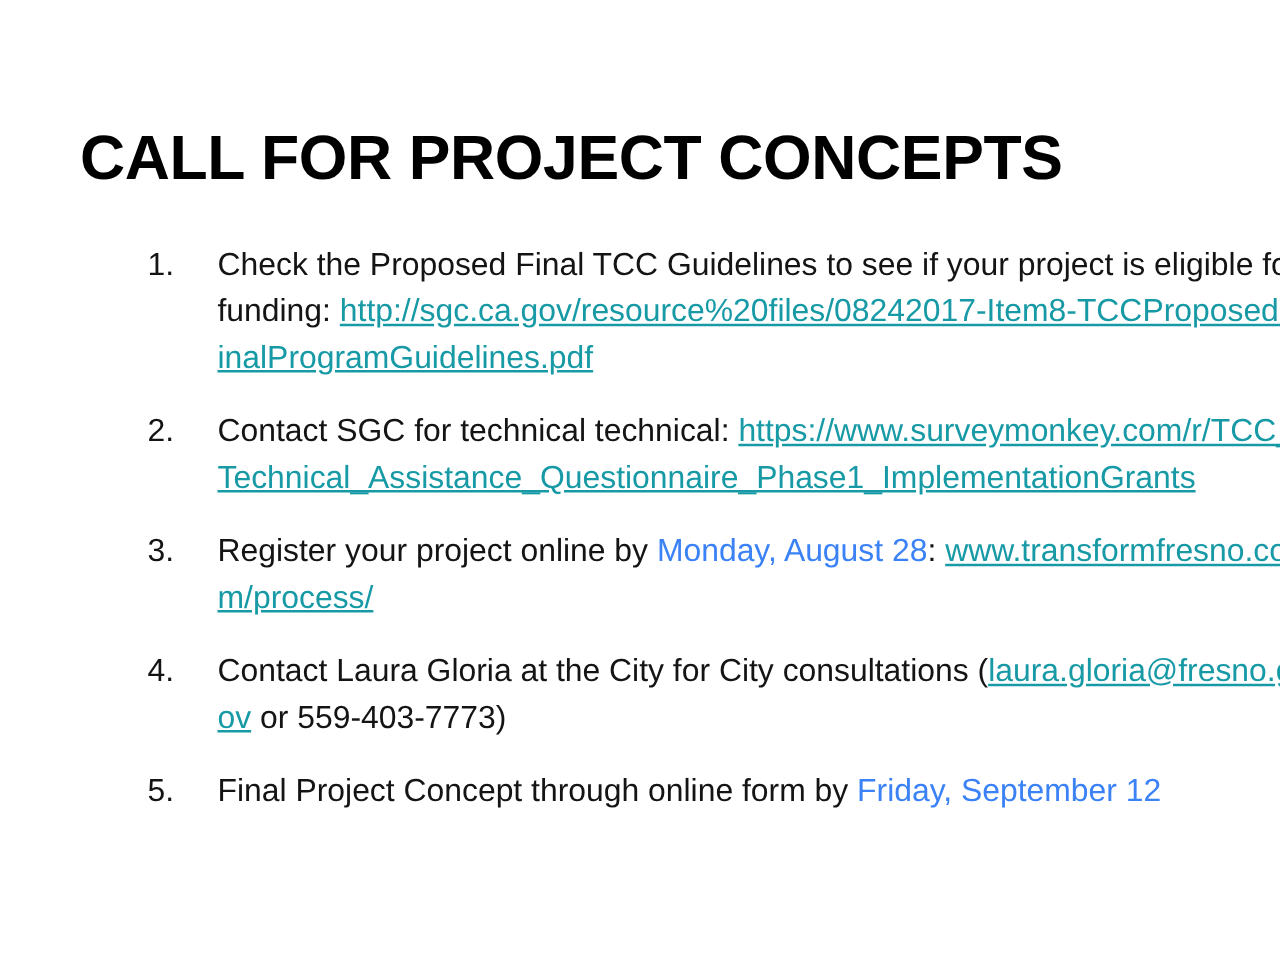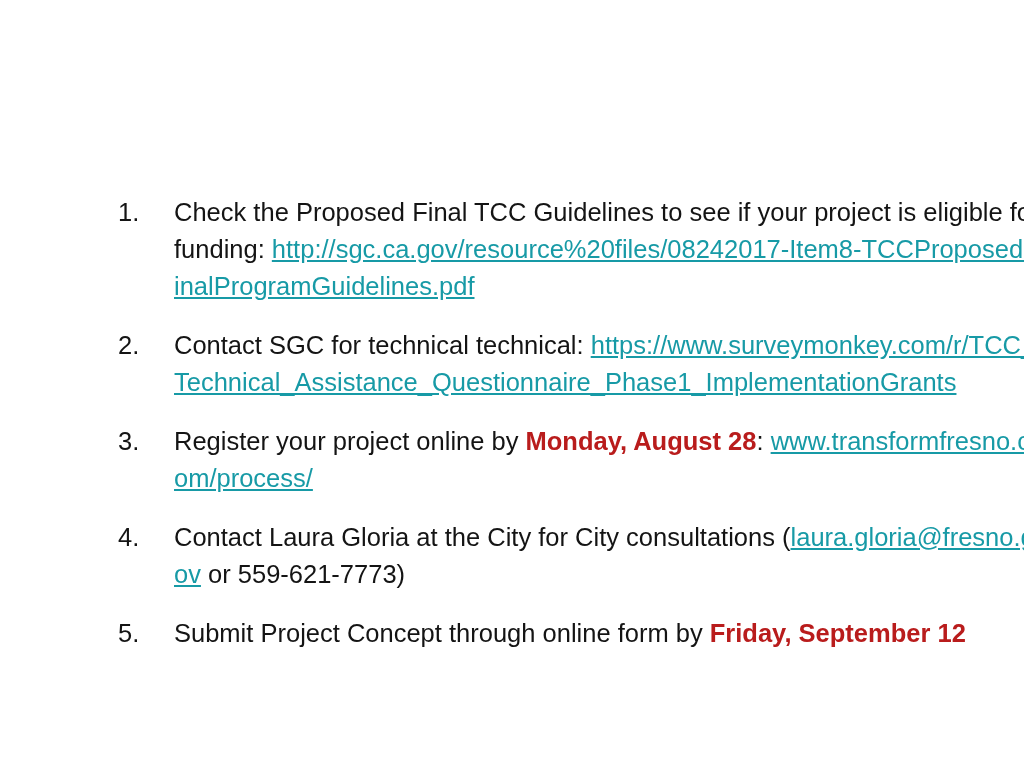--- a/index.html
+++ b/index.html
@@ -75,56 +75,57 @@
   .link {
     color: #179AA6;
     text-decoration: underline;
     text-underline-offset: 2px;
     cursor: pointer;
     word-break: break-all;
     overflow-wrap: anywhere;
   }
 
   .bold {
-    font-weight: bold;
-    color: #b91c1c;
+    font-weight: normal;
+    color: #3b82f6;
   }
 
   .plain {
     color: #141414;
   }
 </style>
 </head>
 <body>
 
 <div class="slide">
 
+  <h1 class="slide-title">CALL FOR PROJECT CONCEPTS</h1>
 
   <ol class="body-list">
 
     <li class="list-item">
       <span class="item-number">1.</span>
       <span class="item-body"><span class="plain">Check the Proposed Final TCC Guidelines to see if your project is eligible for funding: </span><span class="link">http://sgc.ca.gov/resource%20files/08242017-Item8-TCCProposedFinalProgramGuidelines.pdf</span></span>
     </li>
 
     <li class="list-item">
       <span class="item-number">2.</span>
       <span class="item-body"><span class="plain">Contact SGC for technical technical: </span><span class="link">https://www.surveymonkey.com/r/TCC_Technical_Assistance_Questionnaire_Phase1_ImplementationGrants</span></span>
     </li>
 
     <li class="list-item">
       <span class="item-number">3.</span>
       <span class="item-body"><span class="plain">Register your project online by </span><span class="bold">Monday, August 28</span><span class="plain">: </span><span class="link">www.transformfresno.com/process/</span></span>
     </li>
 
     <li class="list-item">
       <span class="item-number">4.</span>
-      <span class="item-body"><span class="plain">Contact Laura Gloria at the City for City consultations (</span><span class="link">laura.gloria@fresno.gov</span><span class="plain"> or 559-621-7773)</span></span>
+      <span class="item-body"><span class="plain">Contact Laura Gloria at the City for City consultations (</span><span class="link">laura.gloria@fresno.gov</span><span class="plain"> or 559-403-7773)</span></span>
     </li>
 
     <li class="list-item">
       <span class="item-number">5.</span>
-      <span class="item-body"><span class="plain">Submit Project Concept through online form by </span><span class="bold">Friday, September 12</span></span>
+      <span class="item-body"><span class="plain">Final Project Concept through online form by </span><span class="bold">Friday, September 12</span></span>
     </li>
 
   </ol>
 
 </div>
 
 </body></html>

